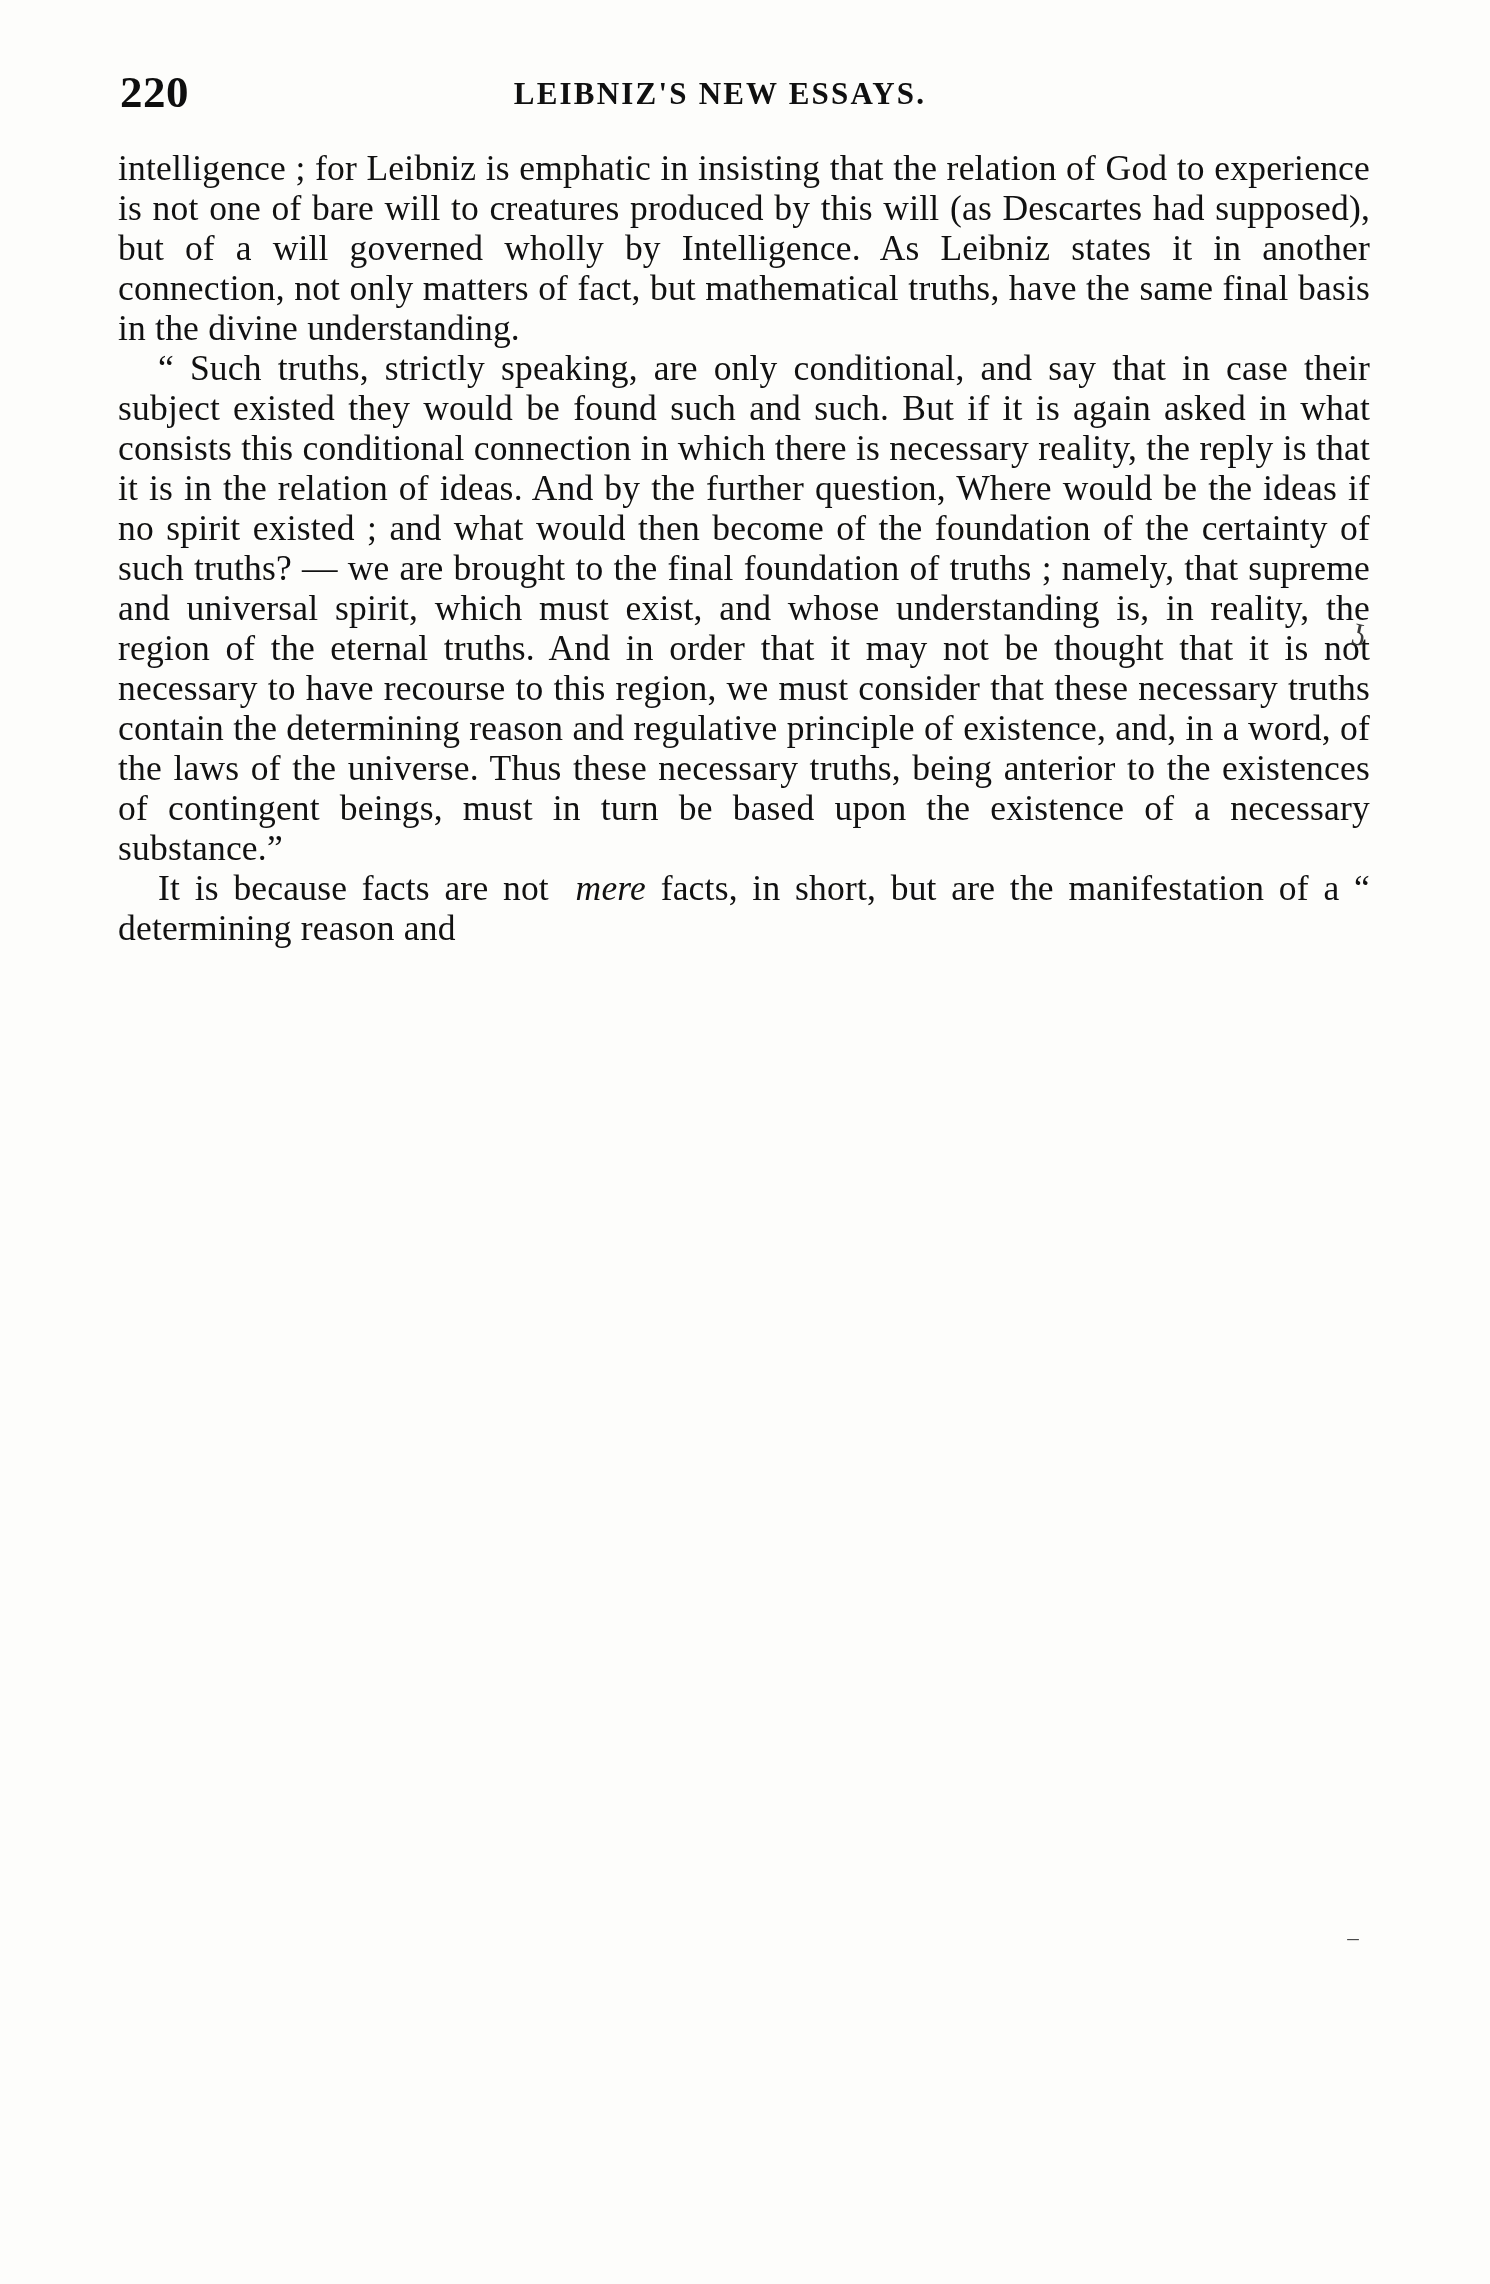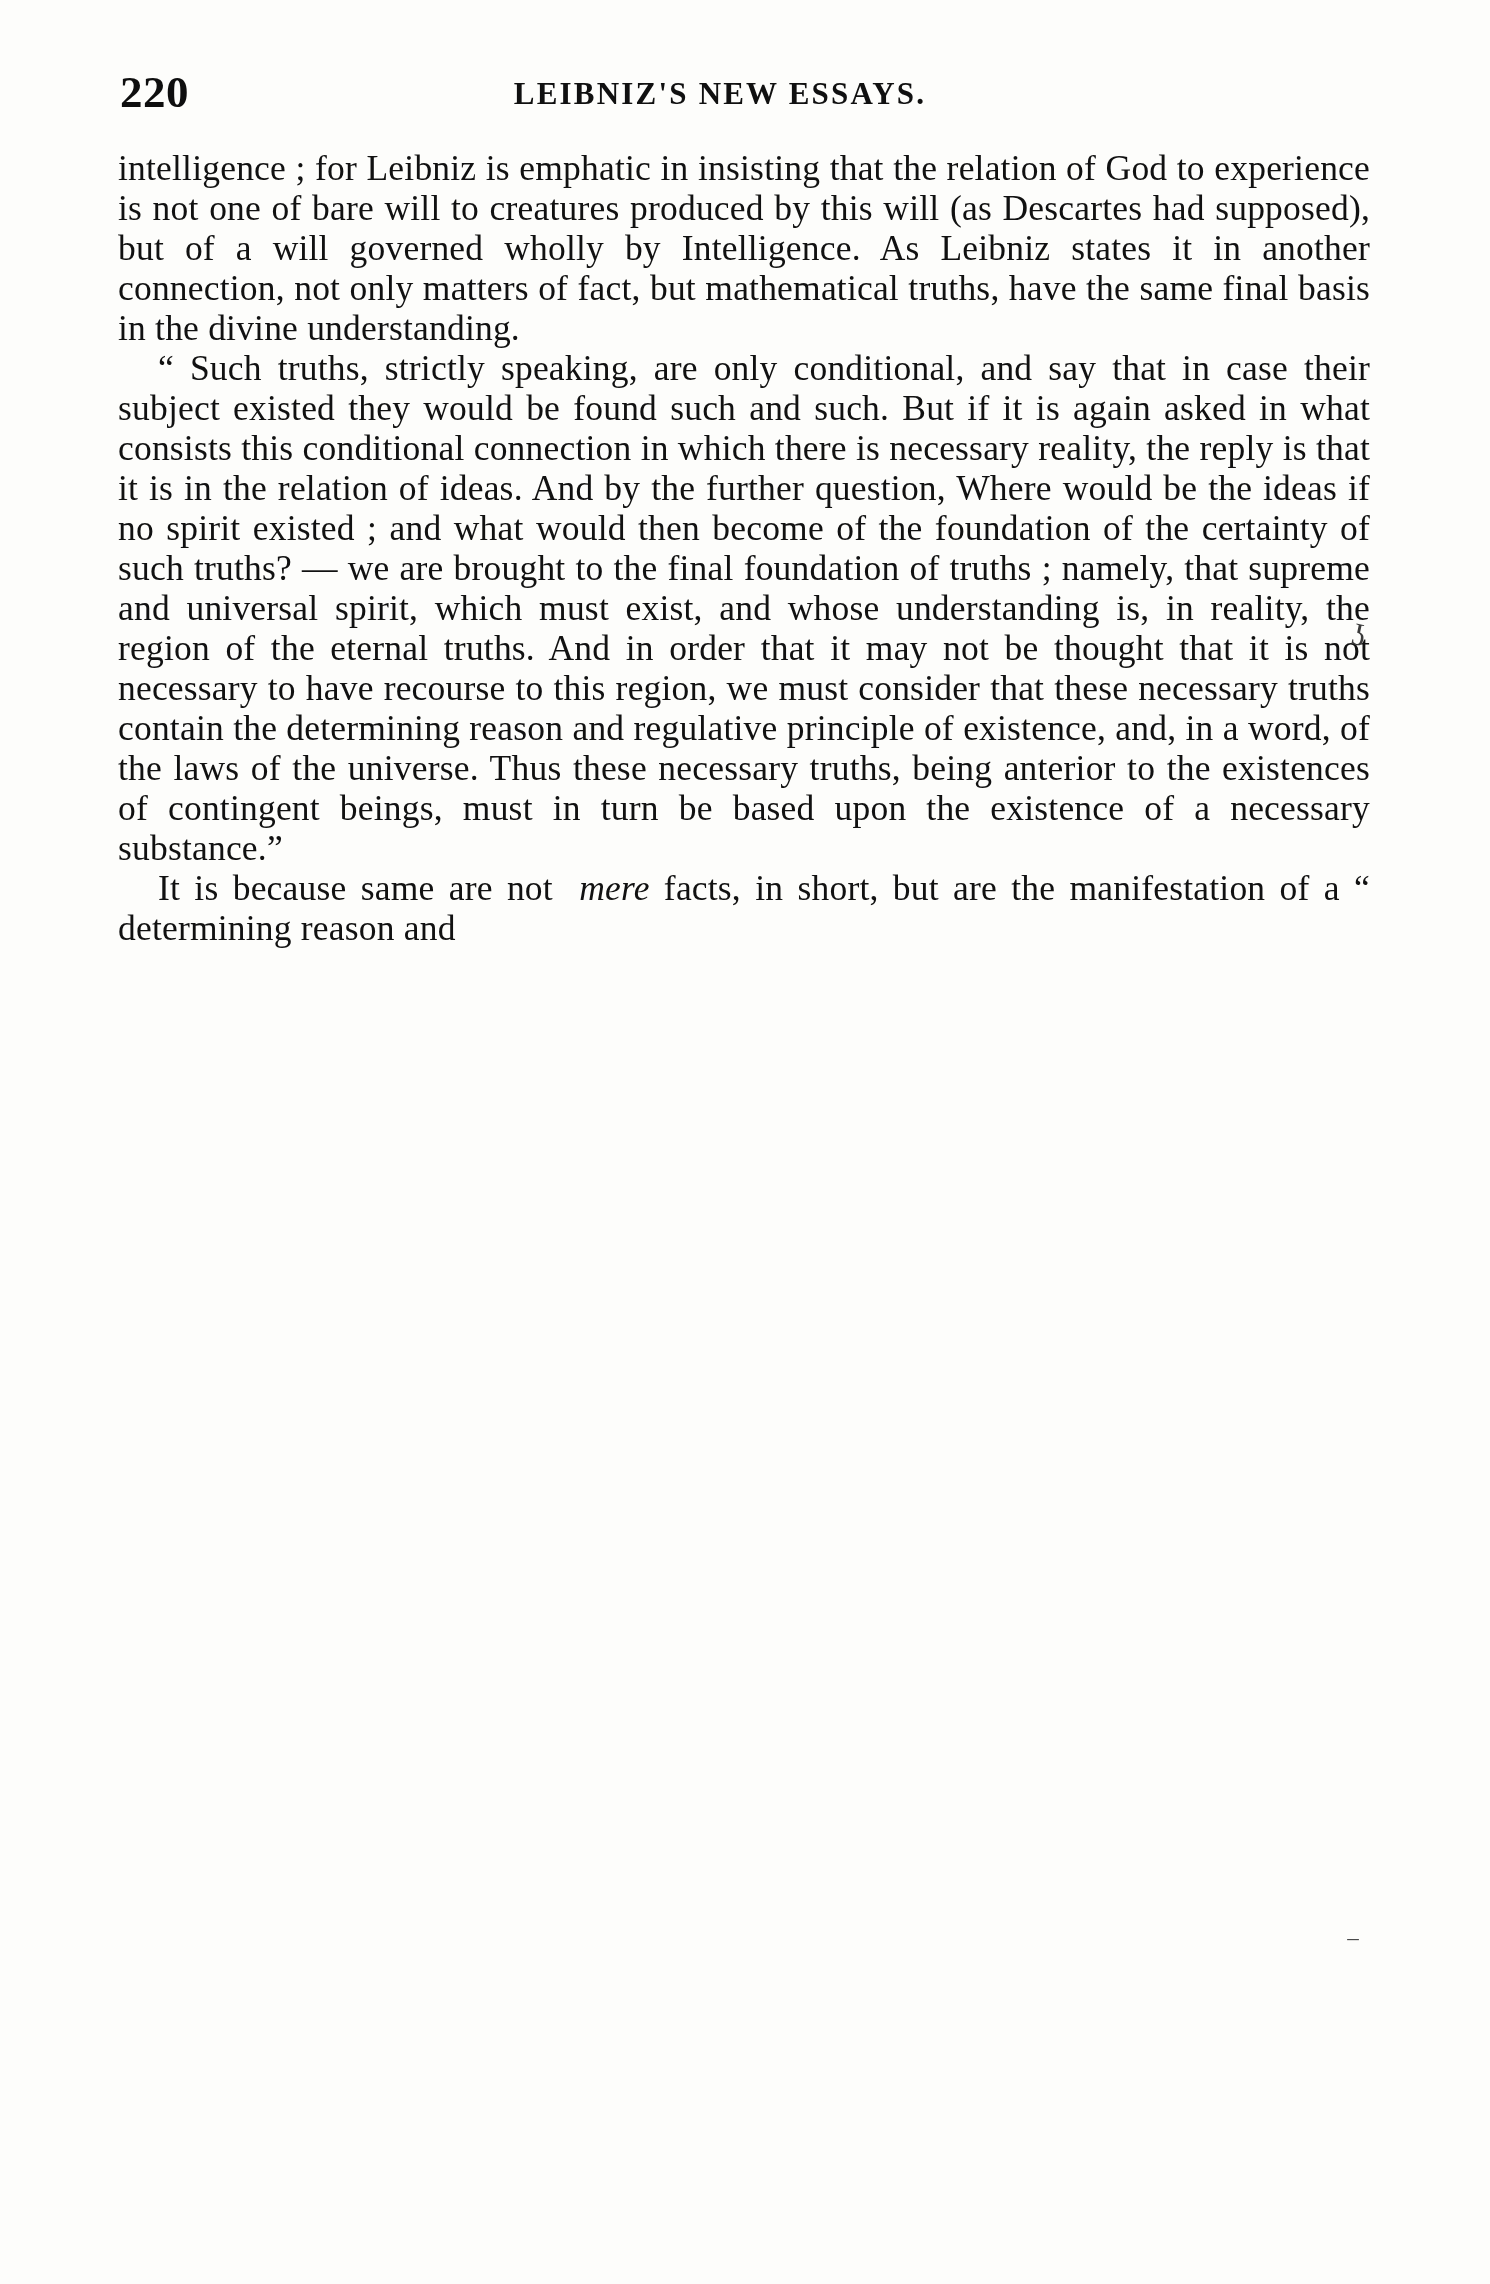--- a/index.html
+++ b/index.html
@@ -98,20 +98,20 @@
 
   <div class="header">
     <div class="folio">220</div>
     <div class="running-head">LEIBNIZ'S NEW ESSAYS.</div>
   </div>
 
   <div class="body-text">
     <p class="para">intelligence ; for Leibniz is emphatic in insisting that the relation of God to experience is not one of bare will to creatures produced by this will (as Descartes had supposed), but of a will governed wholly by Intelligence. As Leibniz states it in another connection, not only matters of fact, but mathematical truths, have the same final basis in the divine understanding.</p>
     <p class="para indent">“ Such truths, strictly speaking, are only conditional, and say that in case their subject existed they would be found such and such. But if it is again asked in what consists this conditional connection in which there is necessary reality, the reply is that it is in the relation of ideas. And by the further question, Where would be the ideas if no spirit existed ; and what would then become of the foundation of the certainty of such truths? — we are brought to the final foundation of truths ; namely, that supreme and universal spirit, which must exist, and whose understanding is, in reality, the region of the eternal truths. And in order that it may not be thought that it is not necessary to have recourse to this region, we must consider that these necessary truths contain the determining reason and regulative principle of existence, and, in a word, of the laws of the universe. Thus these necessary truths, being anterior to the existences of contingent beings, must in turn be based upon the existence of a necessary substance.”</p>
     <p class="para indent">
-      <span>It is because same are not </span><i>mere</i><span> facts, in short, but are the manifestation of a “ determining reason and</span>
+      <span>It is because facts are not </span><i>mere</i><span> facts, in short, but are the manifestation of a “ determining reason and</span>
     </p>
   </div>
 
   <div class="stray-mark-1">ʖ</div>
   <div class="stray-mark-2">‾</div>
 
 </div>
 
 </body></html>

